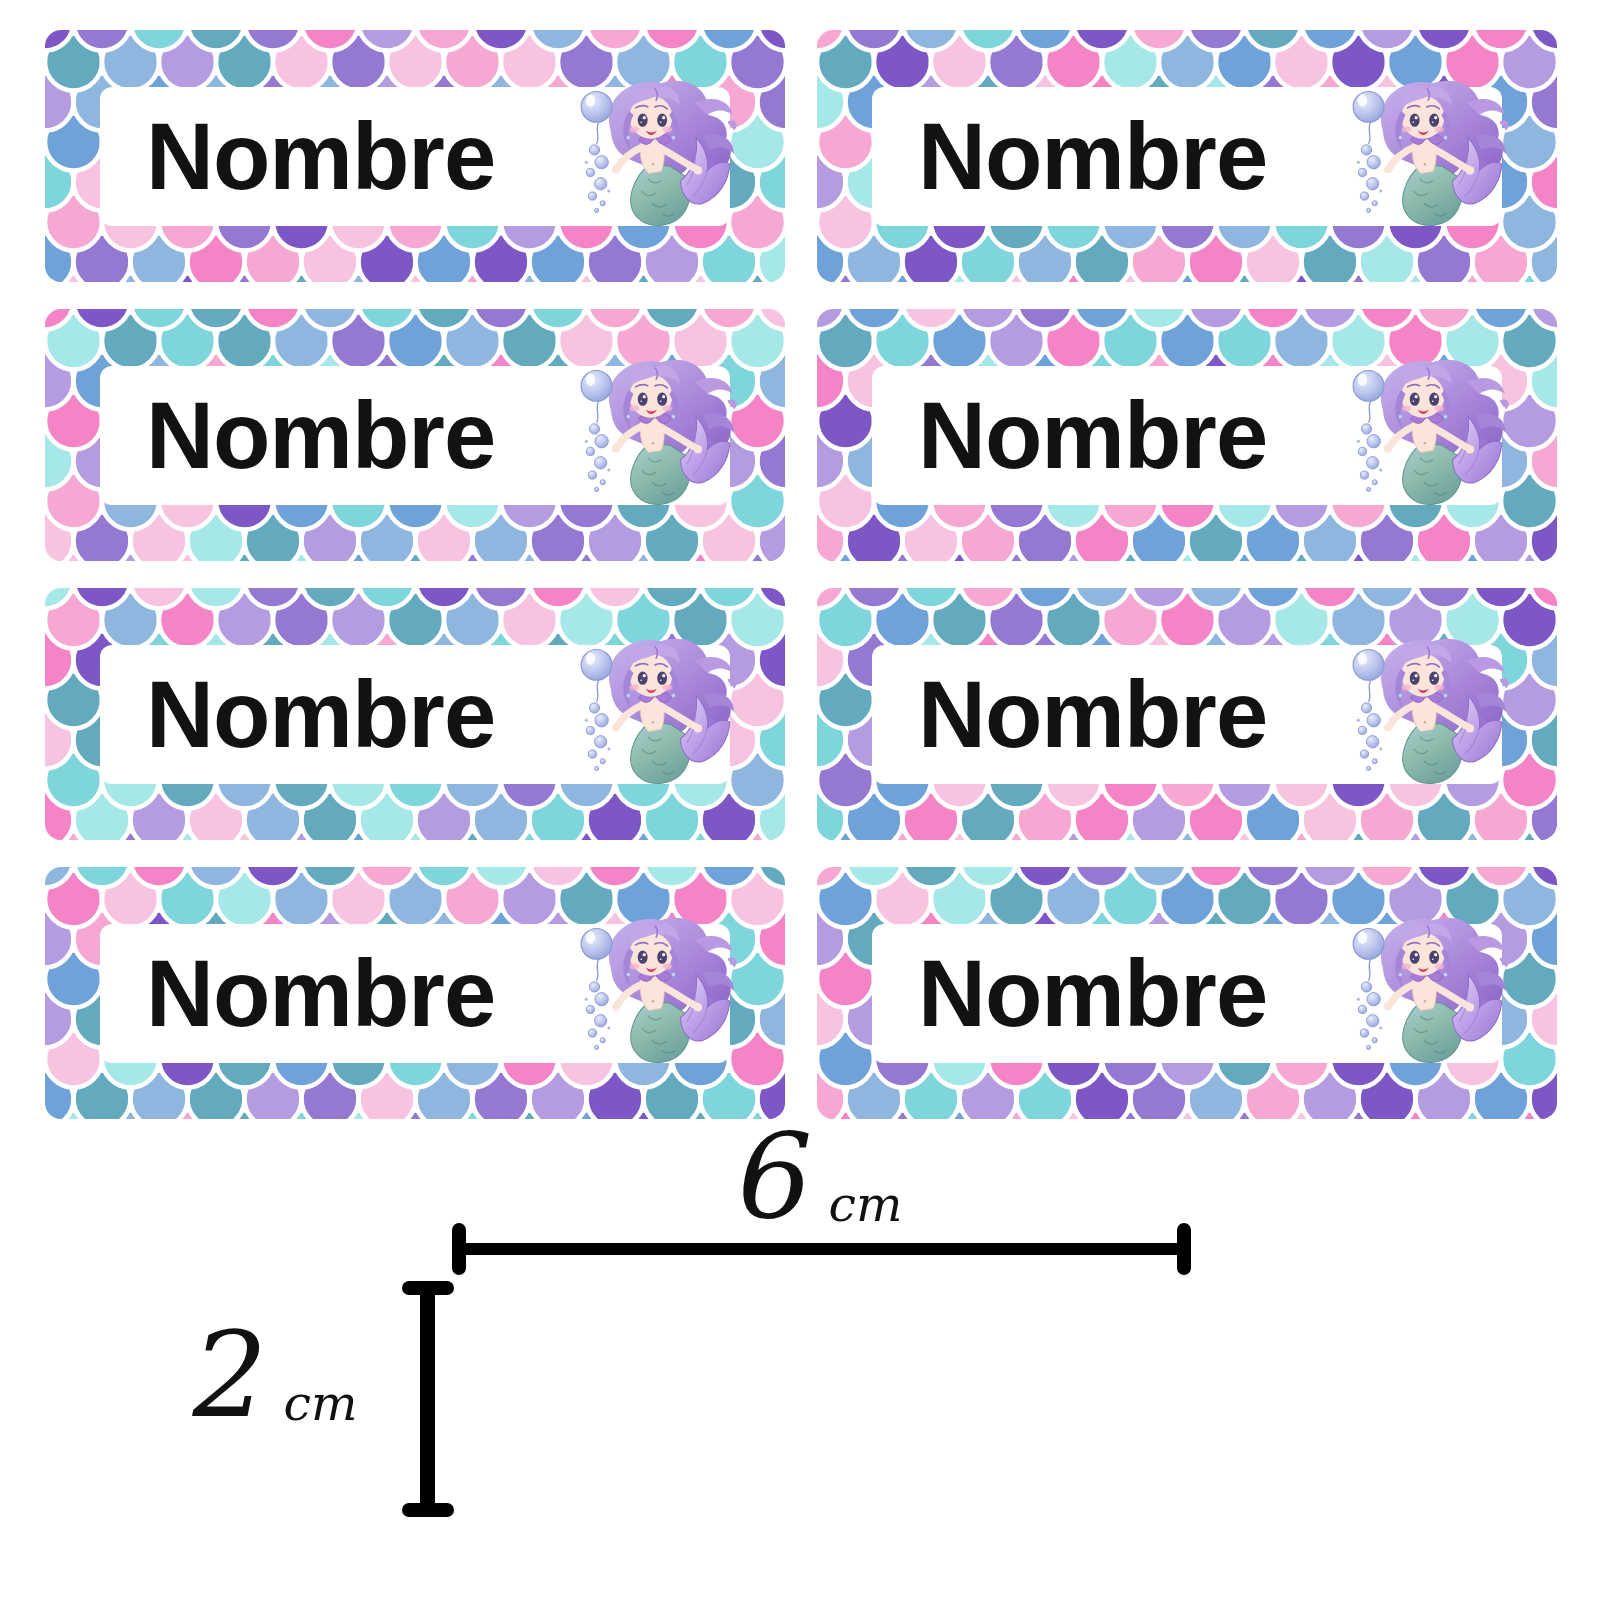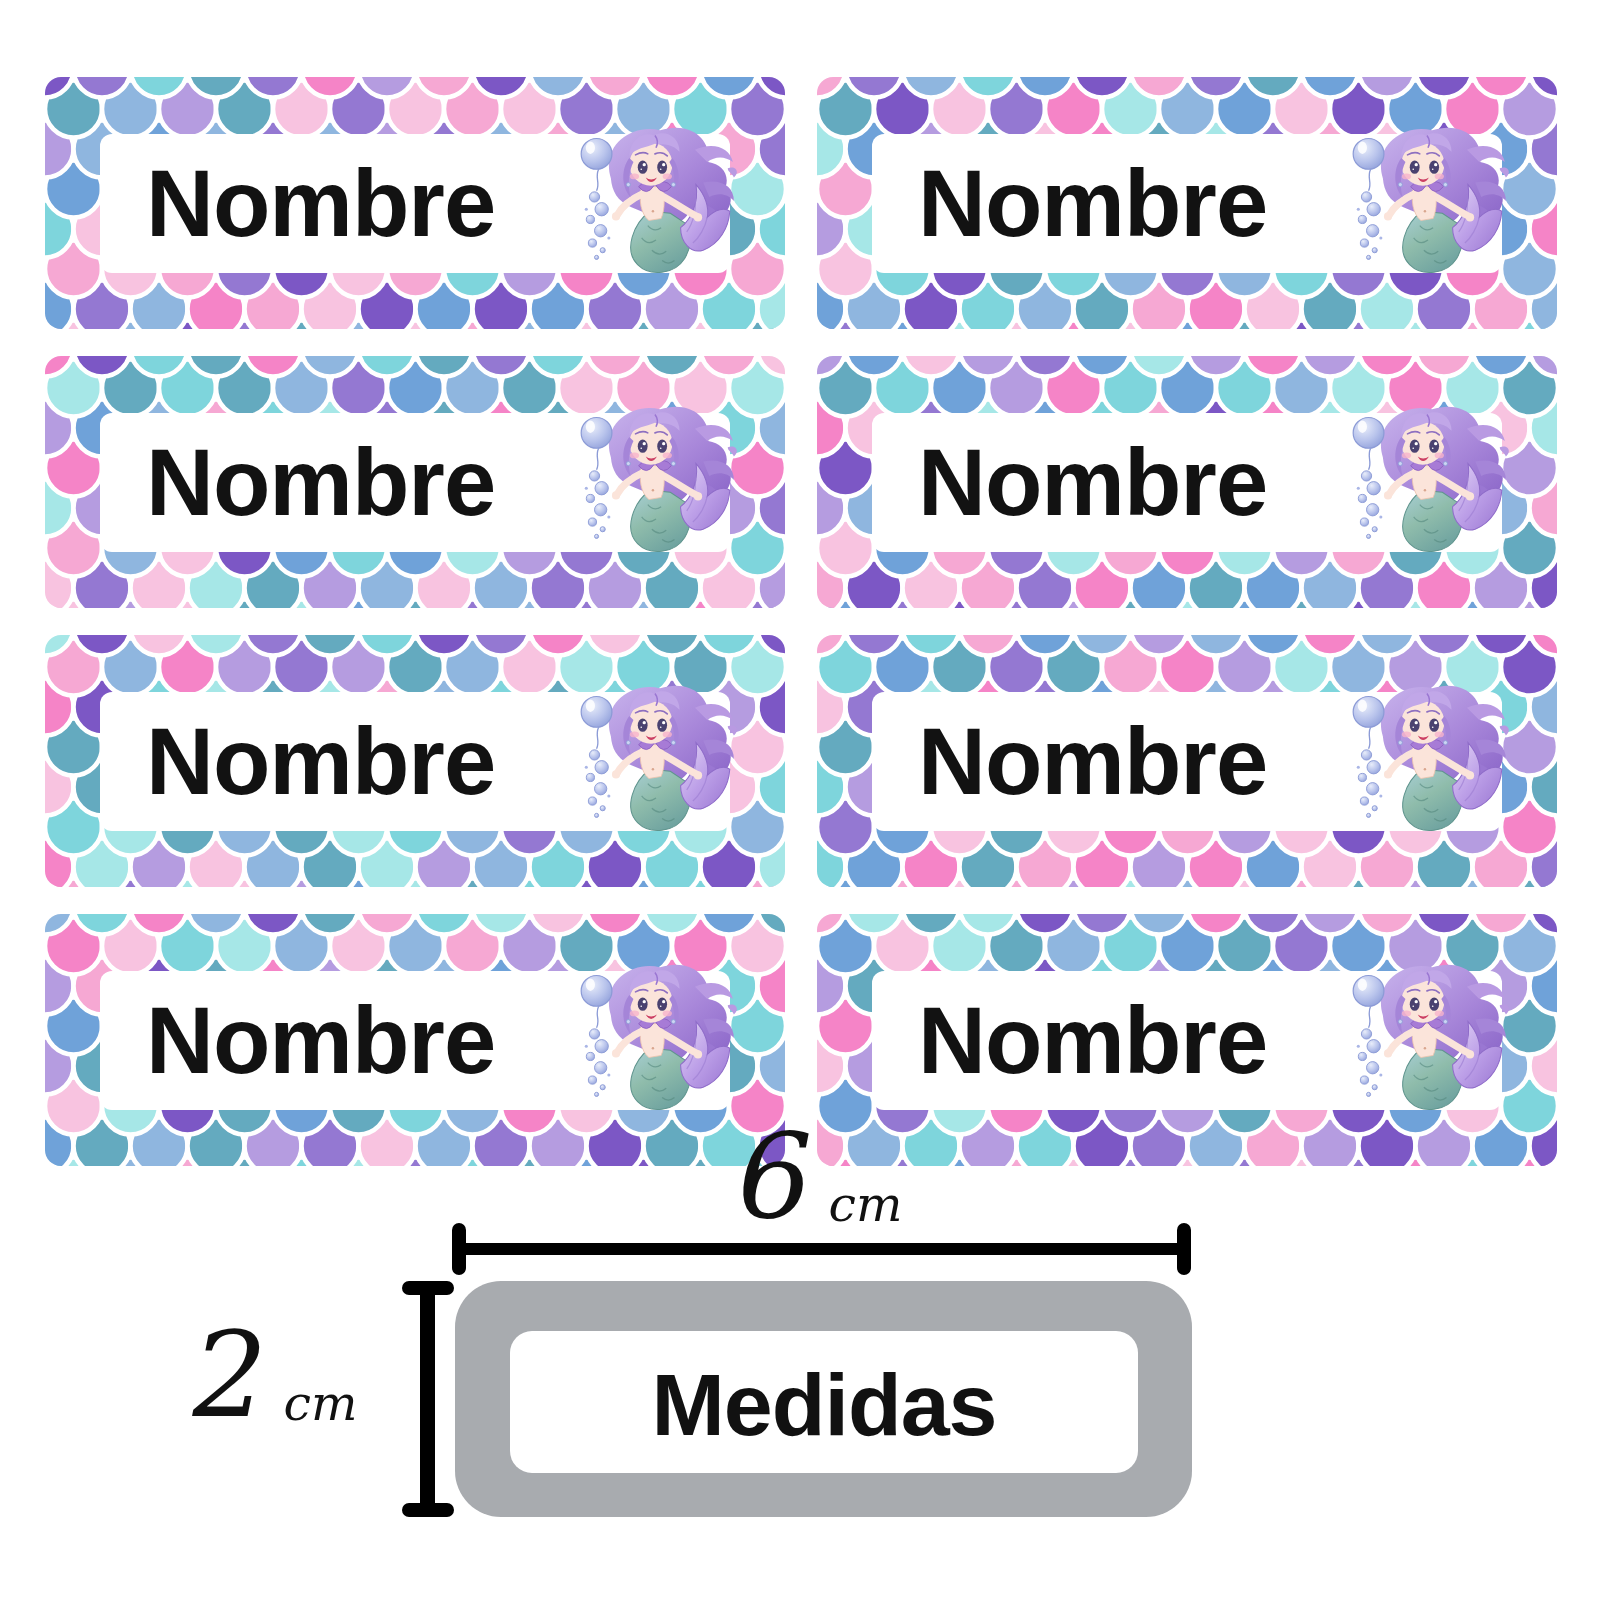--- a/index.html
+++ b/index.html
@@ -10,21 +10,21 @@
     position:relative;overflow:hidden;
   }
   #canvas{position:absolute;left:0;top:0;width:1600px;height:1600px;}
 
   
   #sheet{
     position:absolute;left:45px;top:30px;
     display:grid;
     grid-template-columns:740px 740px;
     grid-auto-rows:252px;
-    column-gap:32px;row-gap:27px;margin-top:47px;
+    column-gap:32px;row-gap:27px;
   }
   .label-card{
     position:relative;width:740px;height:252px;
     border-radius:16px;overflow:hidden;background:#fff;
   }
   .label-card svg.scales{
     position:absolute;left:0;top:0;width:740px;height:252px;display:block;
   }
   .inner-box{
     position:absolute;left:55px;top:57px;width:630px;height:139px;
@@ -1340,19 +1340,14 @@
   <div class="dim" id="dim-cap-right"></div>
 
   <div class="script-label" id="height-label">
     <span class="script-num">2</span>
     <span class="script-unit">cm</span>
   </div>
   <div class="dim" id="dim-cap-top"></div>
   <div class="dim" id="dim-vline"></div>
   <div class="dim" id="dim-cap-bottom"></div>
 
-  <div id="measure-box">
-    <div id="measure-inner">
-      <span id="measure-label">Medidas</span>
-    </div>
-  </div>
 
 </div>
 
 </body></html>

